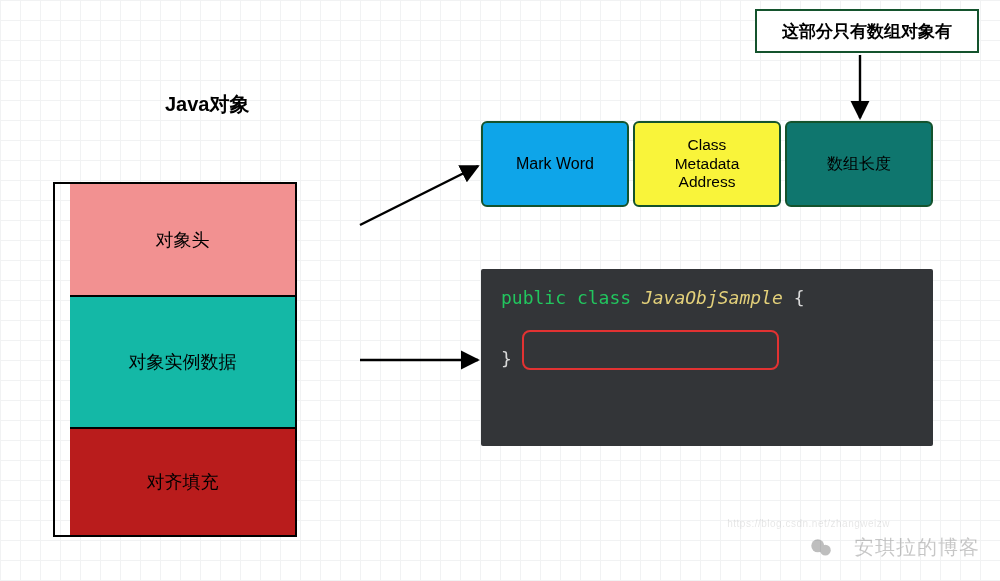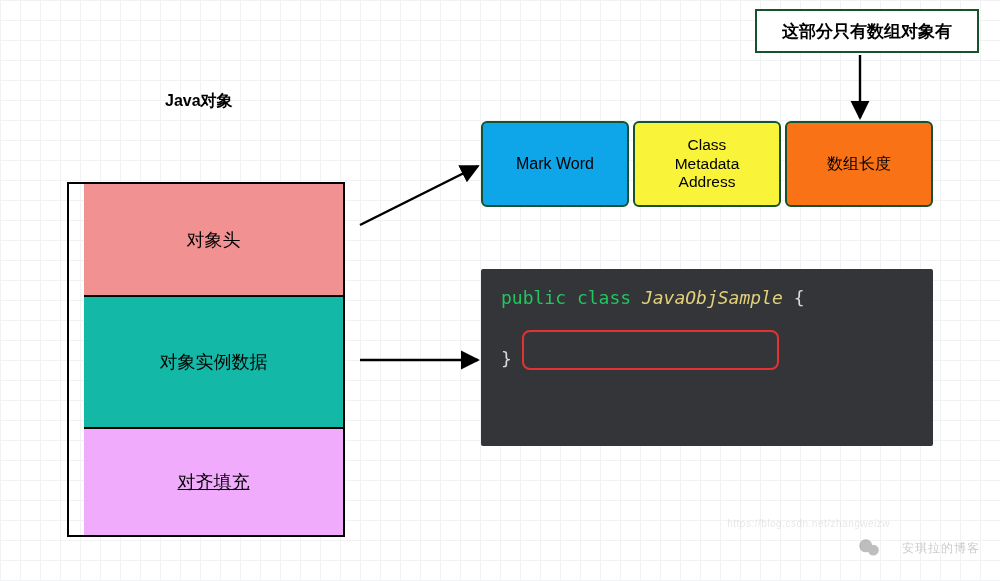--- a/index.html
+++ b/index.html
@@ -14,33 +14,33 @@
       linear-gradient(#f1f2f3 1px, transparent 1px),
       linear-gradient(90deg, #f1f2f3 1px, transparent 1px);
     background-size: 20px 20px;
     overflow: hidden;
   }
   .abs { position: absolute; }
   .box { border: 2px solid #14532d; display:flex; align-items:center; justify-content:center; text-align:center; }
   .rounded { border-radius: 6px; }
 
   
-  .title { font-weight: 700; font-size: 16px; }
+  .title { font-weight: 700; font-size: 20px; }
 
   
-  .left-col { left: 67px; top: 182px; width: 278px; border: 2px solid #000; padding-left: 15px; }
+  .left-col { left: 53px; top: 182px; width: 244px; border: 2px solid #000; padding-left: 15px; }
   .seg { height: 113px; display:flex; align-items:center; justify-content:center; font-size: 18px; }
   .seg-header   { background: #f29191; border-bottom: 2px solid #000; }
   .seg-instance { background: #14b8a6; border-bottom: 2px solid #000; height: 132px; text-align: center; }
-  .seg-padding  { background: #f0abfc; height: 106px; text-decoration: underline; }
+  .seg-padding  { background: #b91c1c; height: 106px; }
 
   
   .mw  { left: 481px; top: 121px; width: 148px; height: 86px; background:#0ea5e9; font-size:16px; }
   .cma { left: 633px; top: 121px; width: 148px; height: 86px; background:#f9f43a; font-size:15.5px; line-height:1.2; }
-  .arr { left: 785px; top: 121px; width: 148px; height: 86px; background:#f97316; font-size:16px; }
+  .arr { left: 785px; top: 121px; width: 148px; height: 86px; background:#0f766e; font-size:16px; }
 
   
   .callout { left: 755px; top: 9px; width: 224px; height: 44px; background:#fff; font-weight:700; font-size:17px; }
 
   
   .code-panel {
     left: 481px; top: 269px; width: 452px; height: 177px;
     background:#333538; color:#fff; padding: 14px 20px;
     font-family: "Menlo","Consolas",monospace; font-size: 18px;
     border-radius: 2px;
@@ -54,21 +54,21 @@
   .plain{ color:#d9d9d9; }
   .code-highlight {
     position:absolute; left: 522px; top: 330px; width: 257px; height: 40px;
     border: 2.5px solid #e23232; border-radius: 8px; pointer-events:none;
   }
 
   
   svg.arrows { position:absolute; left:0; top:0; width:1000px; height:581px; pointer-events:none; }
 
   
-  .wm { position:absolute; right:20px; bottom:20px; display:flex; align-items:center; gap:20px; color:rgba(0,0,0,0.22); font-size:12px; letter-spacing:1px; }
+  .wm { position:absolute; right:20px; bottom:20px; display:flex; align-items:center; gap:20px; color:rgba(0,0,0,0.22); font-size:20px; letter-spacing:1px; }
   .wm-icon { width:26px; height:26px; }
   .wm-icon svg { opacity:0.25; }
   .wm-url { position:absolute; right:110px; bottom:52px; color:rgba(0,0,0,0.10); font-size:10px; letter-spacing:0.5px; }
 </style>
 </head>
 <body>
 
 <div class="abs title" style="left:165px; top:91px;">Java对象</div>
 
 <div class="abs left-col">

